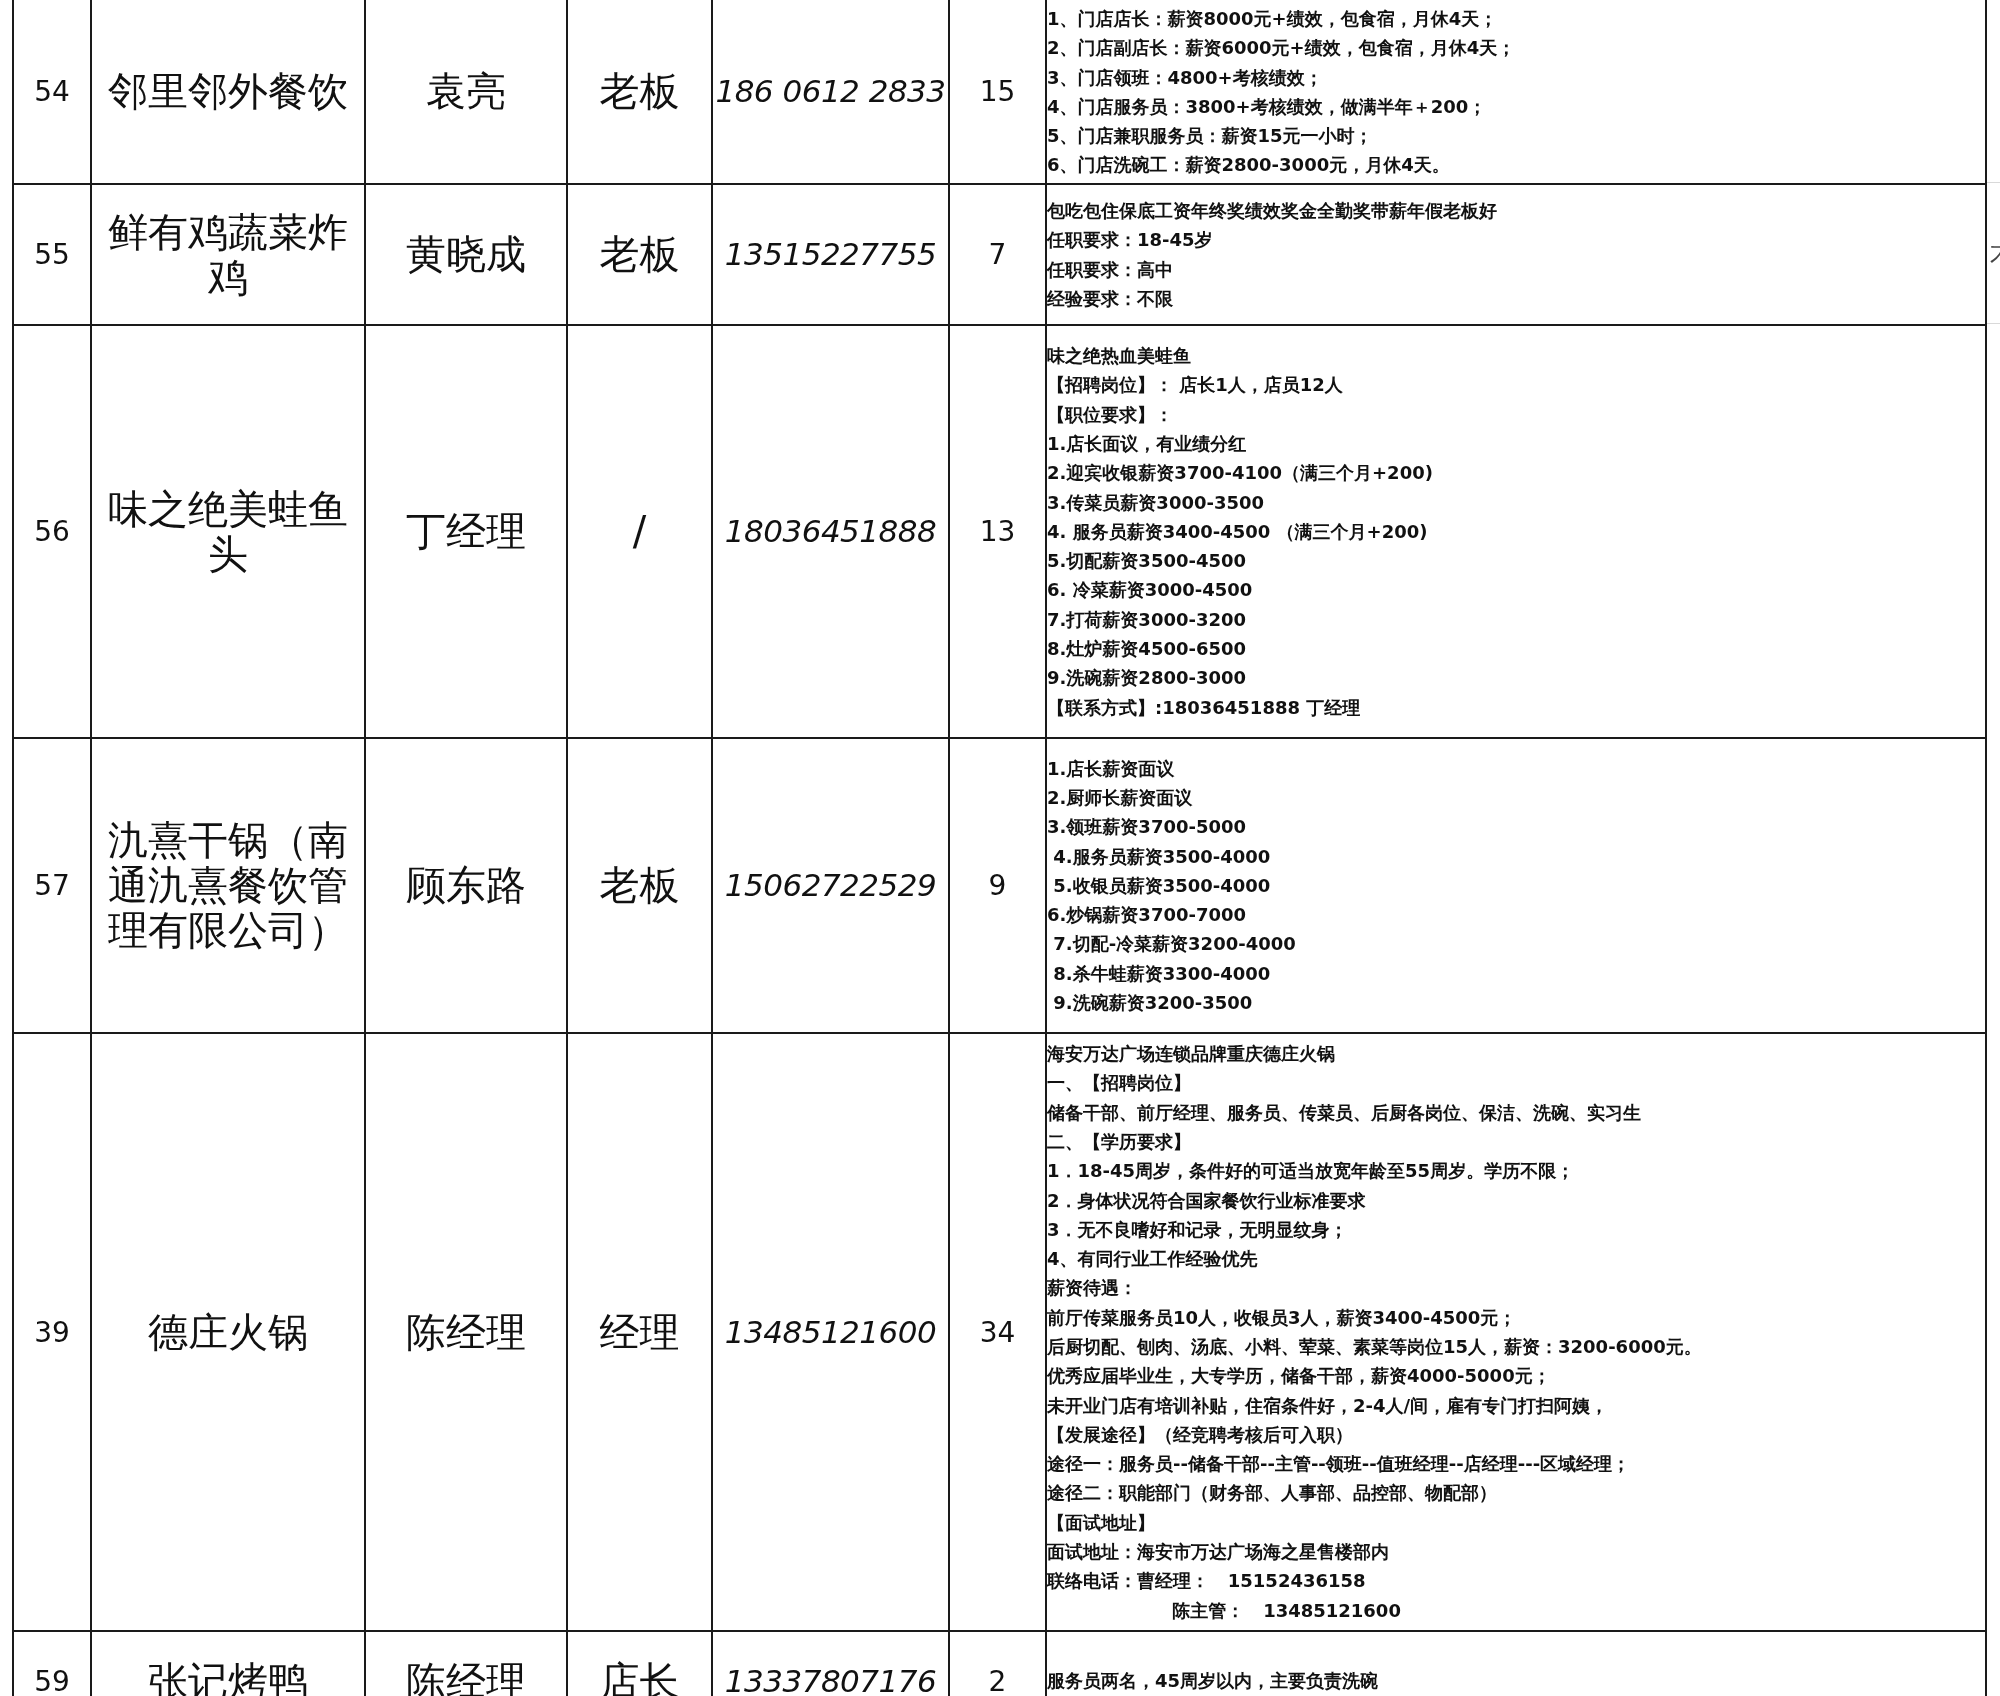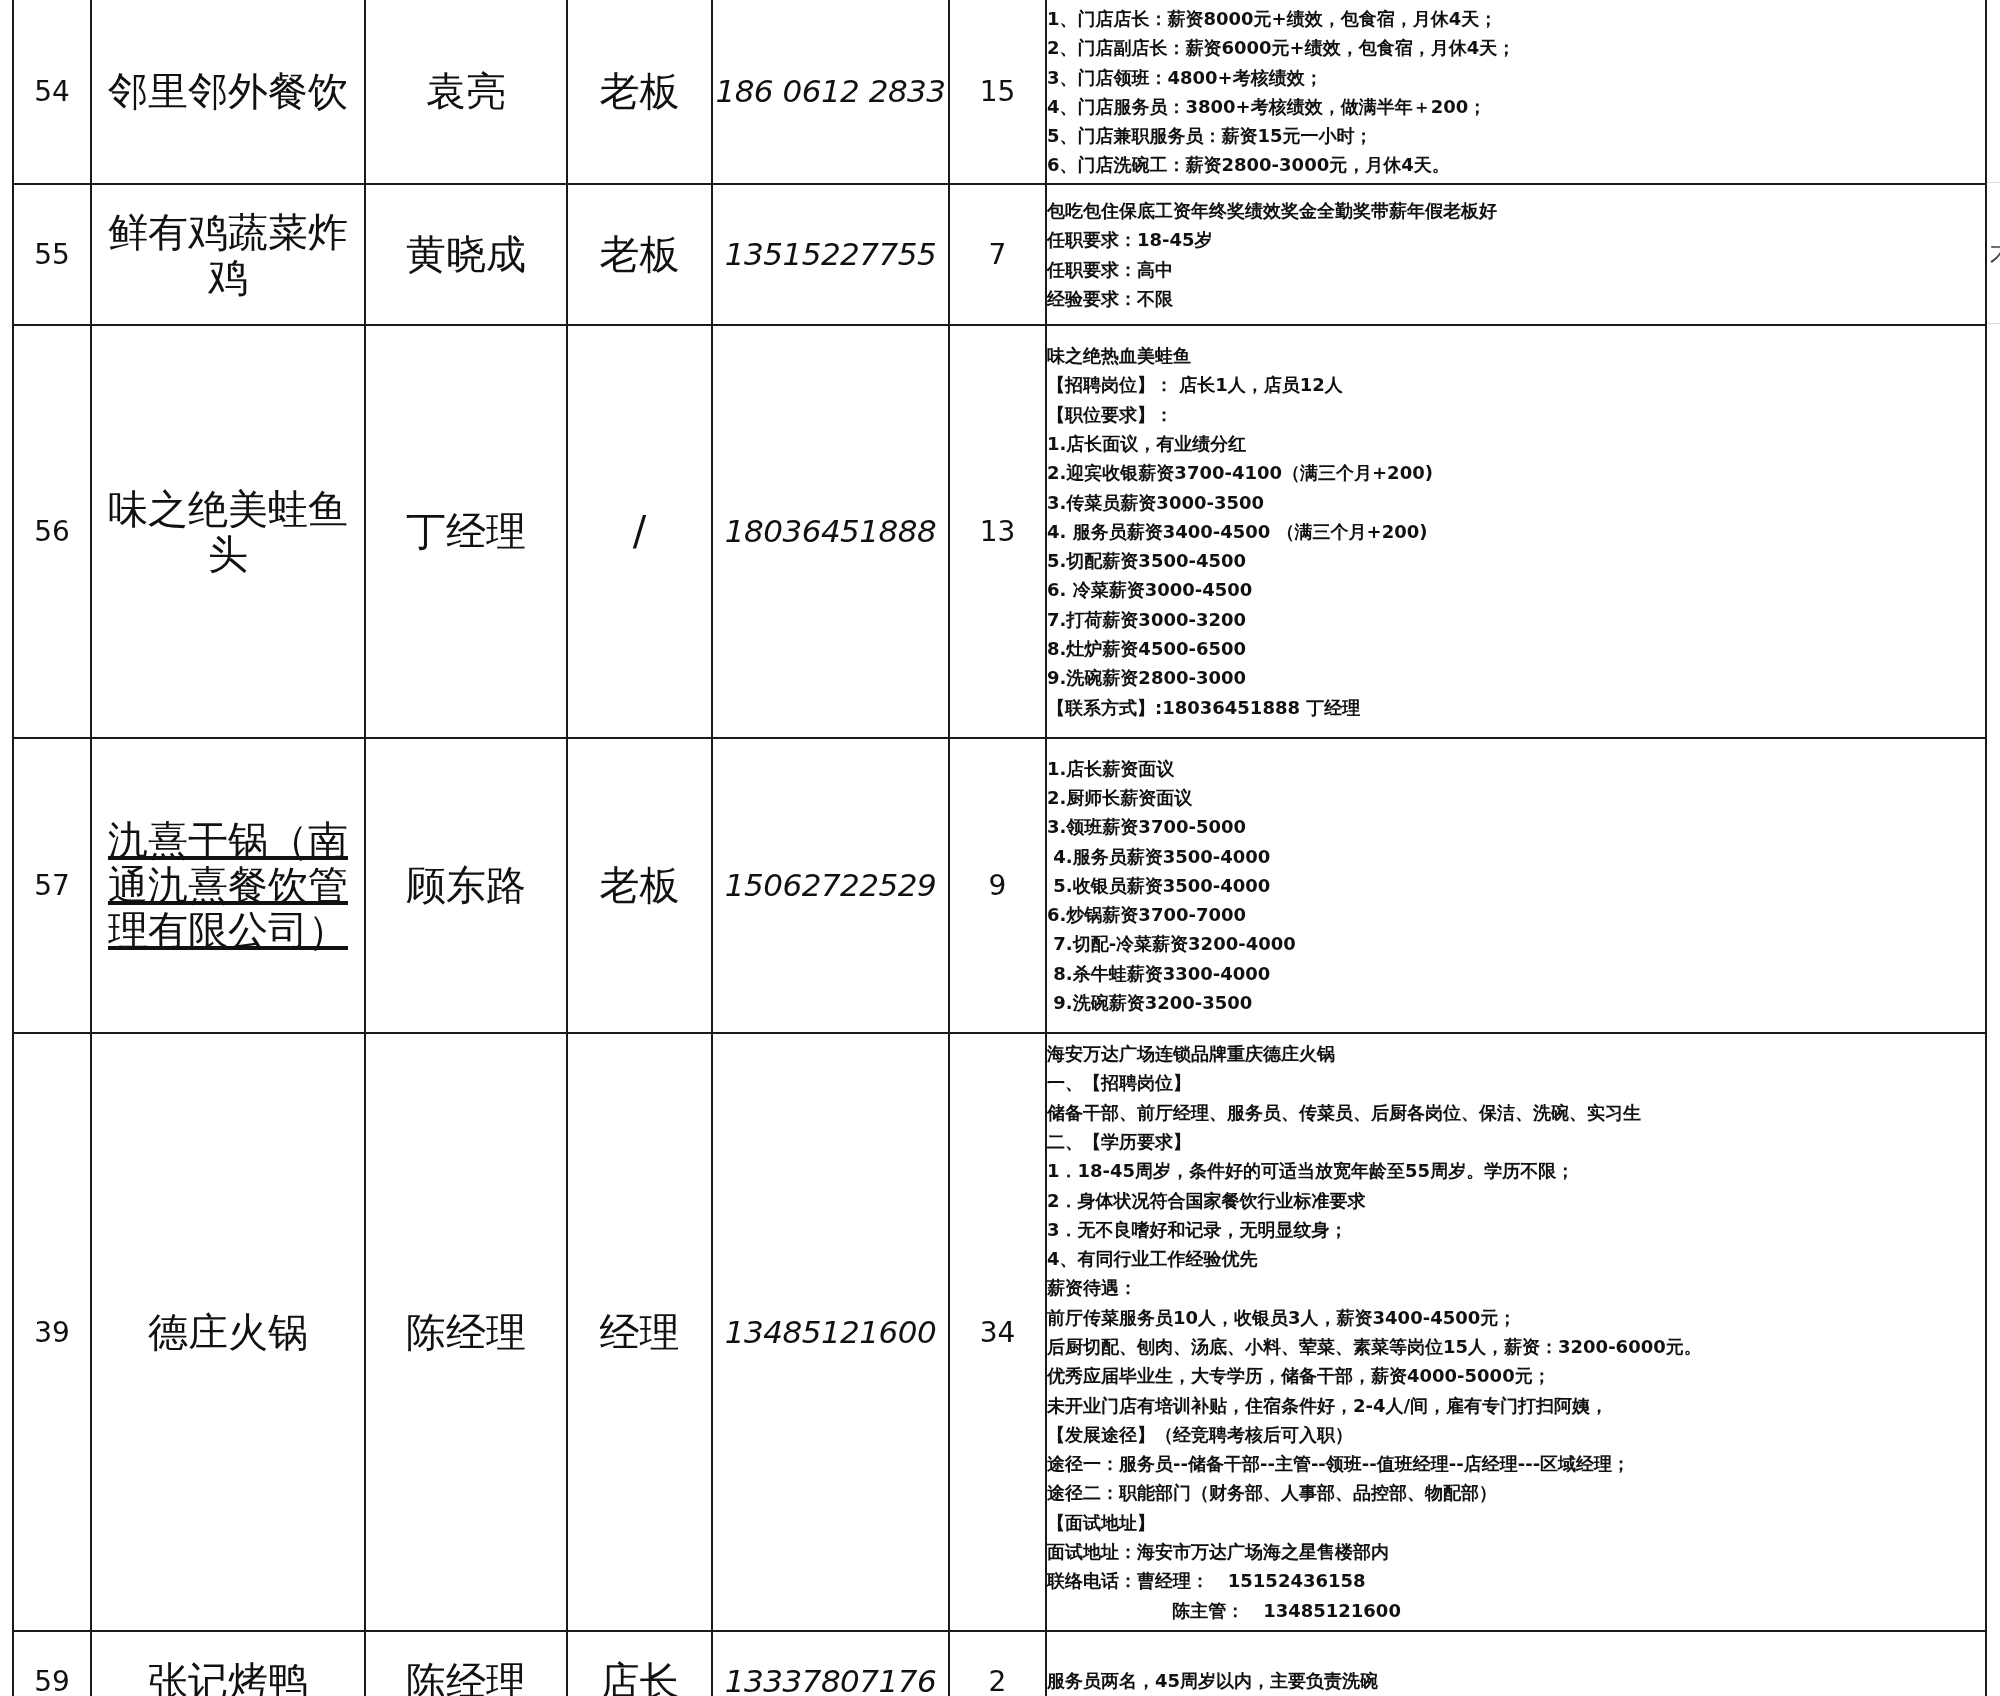--- a/index.html
+++ b/index.html
@@ -7,21 +7,21 @@
            font-family: "DejaVu Sans", "Liberation Sans", sans-serif; color: #111; }
     .gridline-h { position: absolute; left: 1985px; width: 15px; height: 1px; background: #d9d9d9; }
     .stray { position: absolute; left: 1990px; top: 240px; font-size: 26px; color: #444; overflow: hidden; width: 10px; height: 30px; }
     table.sheet { position: absolute; left: 12px; top: -2px; border-collapse: collapse; table-layout: fixed; }
     table.sheet td { border: 2px solid #1a1a1a; padding: 0; vertical-align: middle; }
     td.c { text-align: center; font-size: 40px; line-height: 45px; }
     td.num { font-size: 28px; }
     td.phone { font-size: 31px; letter-spacing: -0.5px; font-style: italic; }
     td.desc { text-align: left; vertical-align: middle; padding: 0 4px 0 4px; }
     .desc-line { font-size: 18px; font-weight: bold; line-height: 29.3px; white-space: pre; }
-    .name-wrap { padding: 0 4px; text-decoration: underline; }
+    .name-wrap { padding: 0 4px; }
   </style>
 </head>
 <body>
 
 <div class="gridline-h" style="top:182px;"></div>
 <div class="gridline-h" style="top:323px;"></div>
 <div class="stray">不</div>
 
 <table class="sheet">
   <colgroup>

